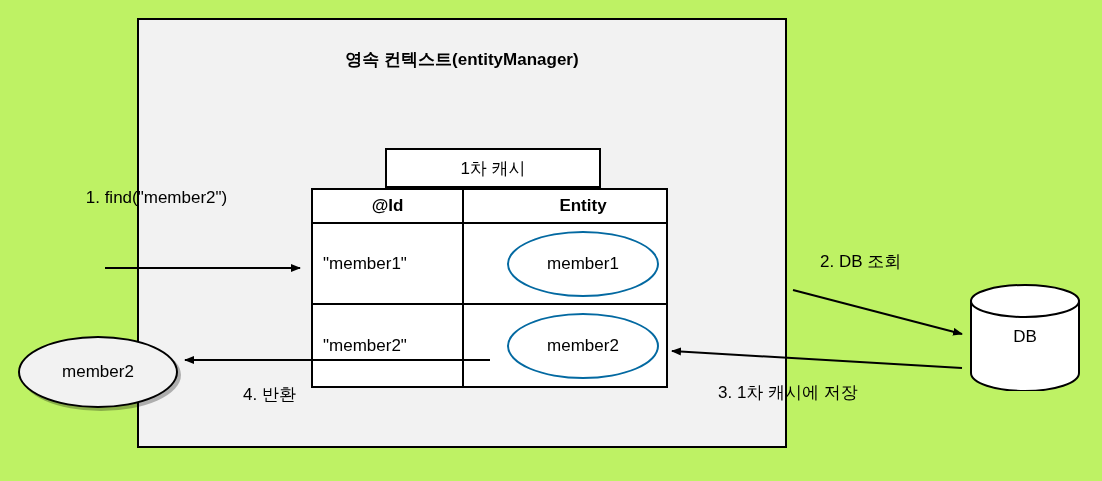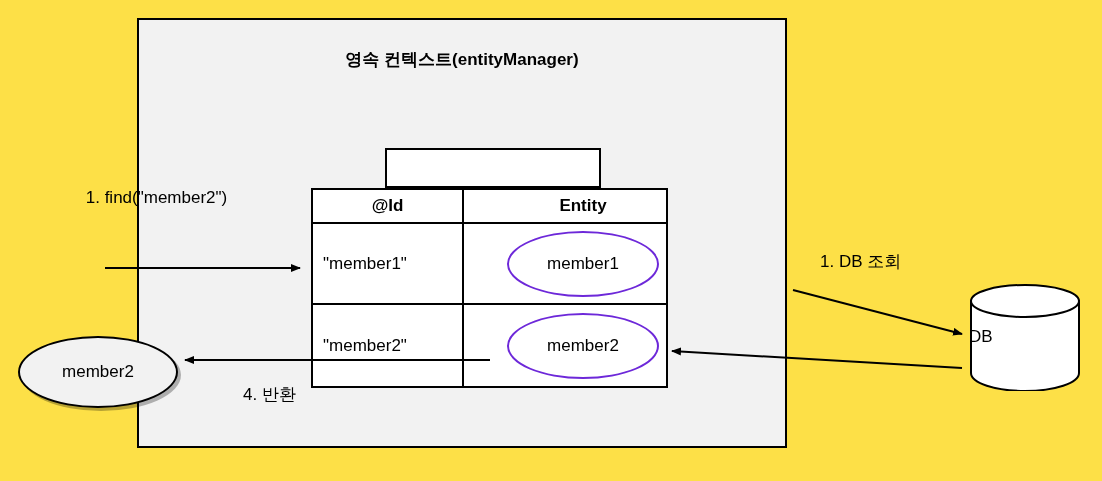--- a/index.html
+++ b/index.html
@@ -7,21 +7,21 @@
     padding: 0;
     background: #ffffff;
   }
   body {
     font-family: "Liberation Sans", sans-serif;
   }
   #stage {
     position: relative;
     width: 1102px;
     height: 481px;
-    background: #fde047;
+    background: #bef264;
     overflow: hidden;
   }
   .abs { position: absolute; }
 
   
   #context-box {
     left: 137px;
     top: 18px;
     width: 650px;
     height: 430px;
@@ -110,21 +110,21 @@
   #header-row .cell-id,
   #header-row .cell-entity {
     font-weight: bold;
   }
   .cell-id.datacell { justify-content: flex-start; padding-left: 10px; }
 
   
   .entity-ellipse {
     width: 148px;
     height: 62px;
-    border: 2px solid #6d28d9;
+    border: 2px solid #0369a1;
     border-radius: 50%;
     background: #ffffff;
     display: flex;
     align-items: center;
     justify-content: center;
     font-size: 17px;
     color: #000000;
   }
 
   
@@ -149,21 +149,21 @@
   #db-cylinder {
     left: 969px;
     top: 283px;
     width: 112px;
     height: 108px;
   }
   #db-label {
     left: 969px;
     top: 325px;
     width: 112px;
-    text-align: left;
+    text-align: center;
     font-size: 17px;
     color: #000000;
   }
 
   
   .label {
     font-size: 17px;
     color: #000000;
     white-space: nowrap;
     line-height: 24px;
@@ -183,20 +183,21 @@
 </style>
 </head>
 <body>
 
 <div id="stage">
 
   <div class="abs" id="context-box"></div>
   <div class="abs label" id="context-title">영속 컨텍스트(entityManager)</div>
 
   <div class="abs" id="cache-tab"></div>
+  <div class="abs label" id="cache-tab-label">1차 캐시</div>
 
   <div class="abs" id="cache-table">
     <div class="trow" id="header-row">
       <div class="cell-id">@Id</div>
       <div class="cell-entity">Entity</div>
     </div>
     <div class="trow drow">
       <div class="cell-id datacell">"member1"</div>
       <div class="cell-entity">
         <div class="entity-ellipse">member1</div>
@@ -230,16 +231,17 @@
     <line x1="793" y1="290" x2="962" y2="334" stroke="#000000" stroke-width="2" marker-end="url(#arrowhead)"></line>
 
     <line x1="962" y1="368" x2="672" y2="351" stroke="#000000" stroke-width="2" marker-end="url(#arrowhead)"></line>
 
     <line x1="490" y1="360" x2="185" y2="360" stroke="#000000" stroke-width="2" marker-end="url(#arrowhead)"></line>
   </svg>
 
   <div class="abs label" id="label-find">
     <div>1. find("member2")</div>
   </div>
-  <div class="abs label" id="label-db-query">1. DB 조회</div>
+  <div class="abs label" id="label-db-query">2. DB 조회</div>
+  <div class="abs label" id="label-store">3. 1차 캐시에 저장</div>
   <div class="abs label" id="label-return">4. 반환</div>
 
 </div>
 
 </body></html>

